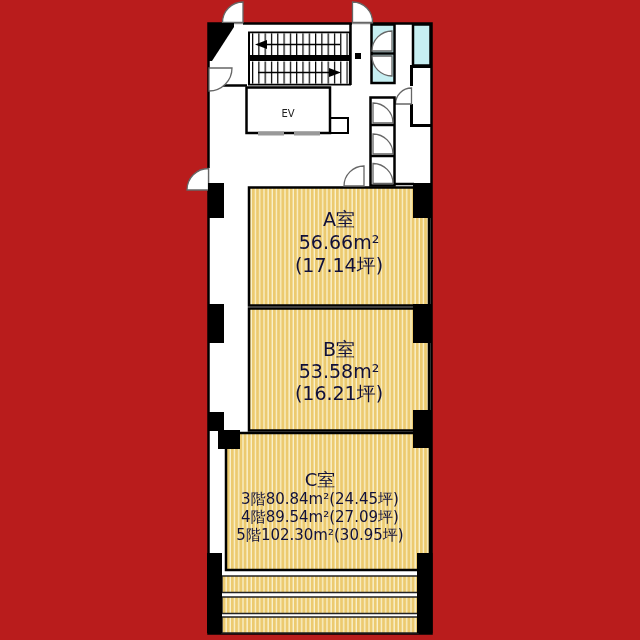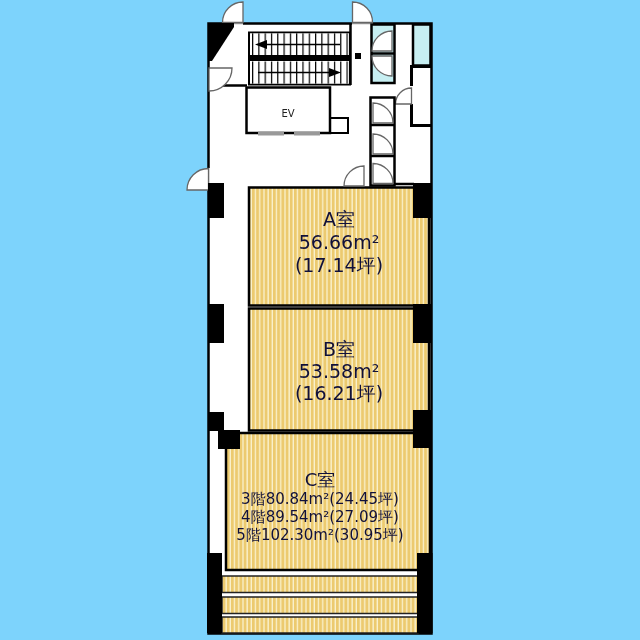--- a/index.html
+++ b/index.html
@@ -1,16 +1,16 @@
 <!DOCTYPE html>
 <html><head>
 <meta charset="utf-8">
 <style>
   html,body{margin:0;padding:0;background:#ffffff;}
-  .stage{position:relative;width:640px;height:640px;background:#7dd3fc;overflow:hidden;
+  .stage{position:relative;width:640px;height:640px;background:#b91c1c;overflow:hidden;
          font-family:"DejaVu Sans",sans-serif;}
   svg{position:absolute;left:0;top:0;}
   text{font-family:"DejaVu Sans",sans-serif;fill:#10103a;}
   .room-name{font-size:19px;}
   .room-val{font-size:19px;}
   .c-name{font-size:18px;}
   .c-line{font-size:15px;}
   .ev{font-size:10px;fill:#222;}
 </style>
 </head>

